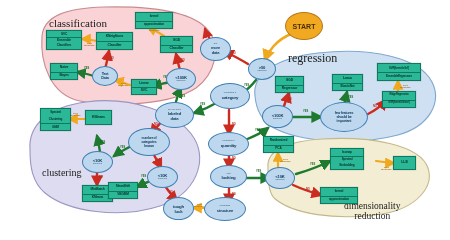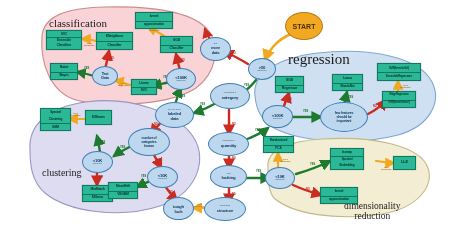--- a/index.html
+++ b/index.html
@@ -53,21 +53,21 @@
 
     <path d="M255,96 C252,74 276,58 318,53 C372,47 420,58 432,82
          C442,102 430,126 398,135 C356,146 300,142 274,128 C260,120 256,108 255,96 Z" fill="#cfe0f2" stroke="#7ea8cf" stroke-width="1.1"></path>
 
     <path d="M268,168 C266,150 288,141 322,139 C372,136 420,145 428,168
          C434,186 418,208 382,214 C336,221 292,214 274,198 C268,191 268,178 268,168 Z" fill="#f3edd4" stroke="#c3b887" stroke-width="1.1"></path>
   </svg>
 
   <div class="region-label" style="left:49px;top:18px;font-size:11px;">classification</div>
   <div class="region-label" style="left:42px;top:168px;font-size:10px;">clustering</div>
-  <div class="region-label" style="left:288px;top:52px;font-size:15px;">regression</div>
+  <div class="region-label" style="left:288px;top:52px;font-size:12px;">regression</div>
   <div class="region-label" style="left:344px;top:182px;font-size:9.5px;text-align:center;margin-top:20px;">dimensionality
 reduction</div>
 
   <svg class="edges" viewBox="0 0 450 231">
     <defs>
       <marker id="ag" markerWidth="5" markerHeight="5" refX="4" refY="2.5" orient="auto">
         <path d="M0,0 L5,2.5 L0,5 Z" fill="#1d7a2e"></path>
         </marker>
       <marker id="ar" markerWidth="5" markerHeight="5" refX="4" refY="2.5" orient="auto">
         <path d="M0,0 L5,2.5 L0,5 Z" fill="#cc2b20"></path>

